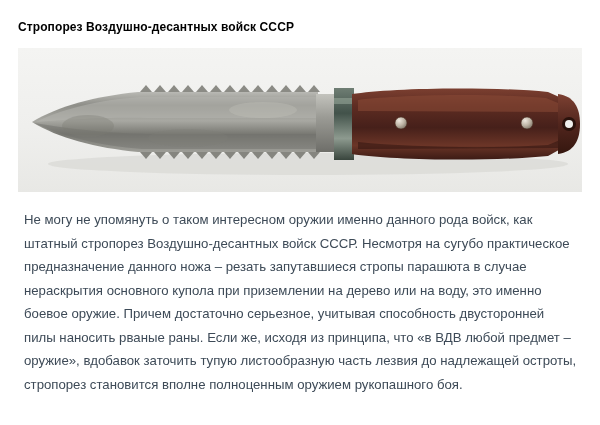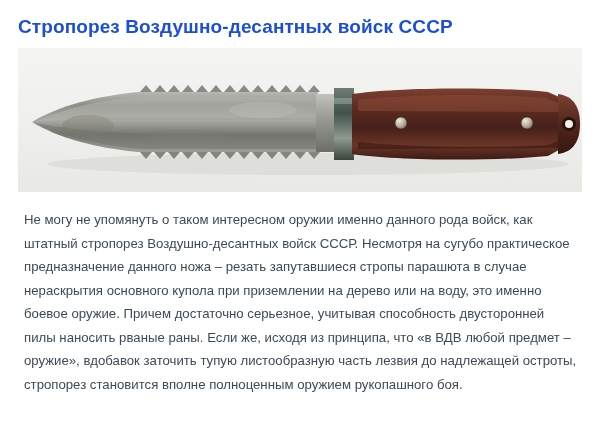--- a/index.html
+++ b/index.html
@@ -19,23 +19,23 @@
     height: 425px;
     background: #ffffff;
     box-sizing: border-box;
     padding: 0;
   }
   .article-title {
     position: absolute;
     left: 18px;
     top: 18px;
     width: 560px;
-    font-size: 19px;
+    font-size: 12px;
     font-weight: bold;
-    color: #1d4ed8;
+    color: #000000;
     letter-spacing: 0.1px;
     line-height: 18px;
   }
   .figure {
     position: absolute;
     left: 18px;
     top: 48px;
     width: 564px;
     height: 144px;
     background: #f2f2f0;

